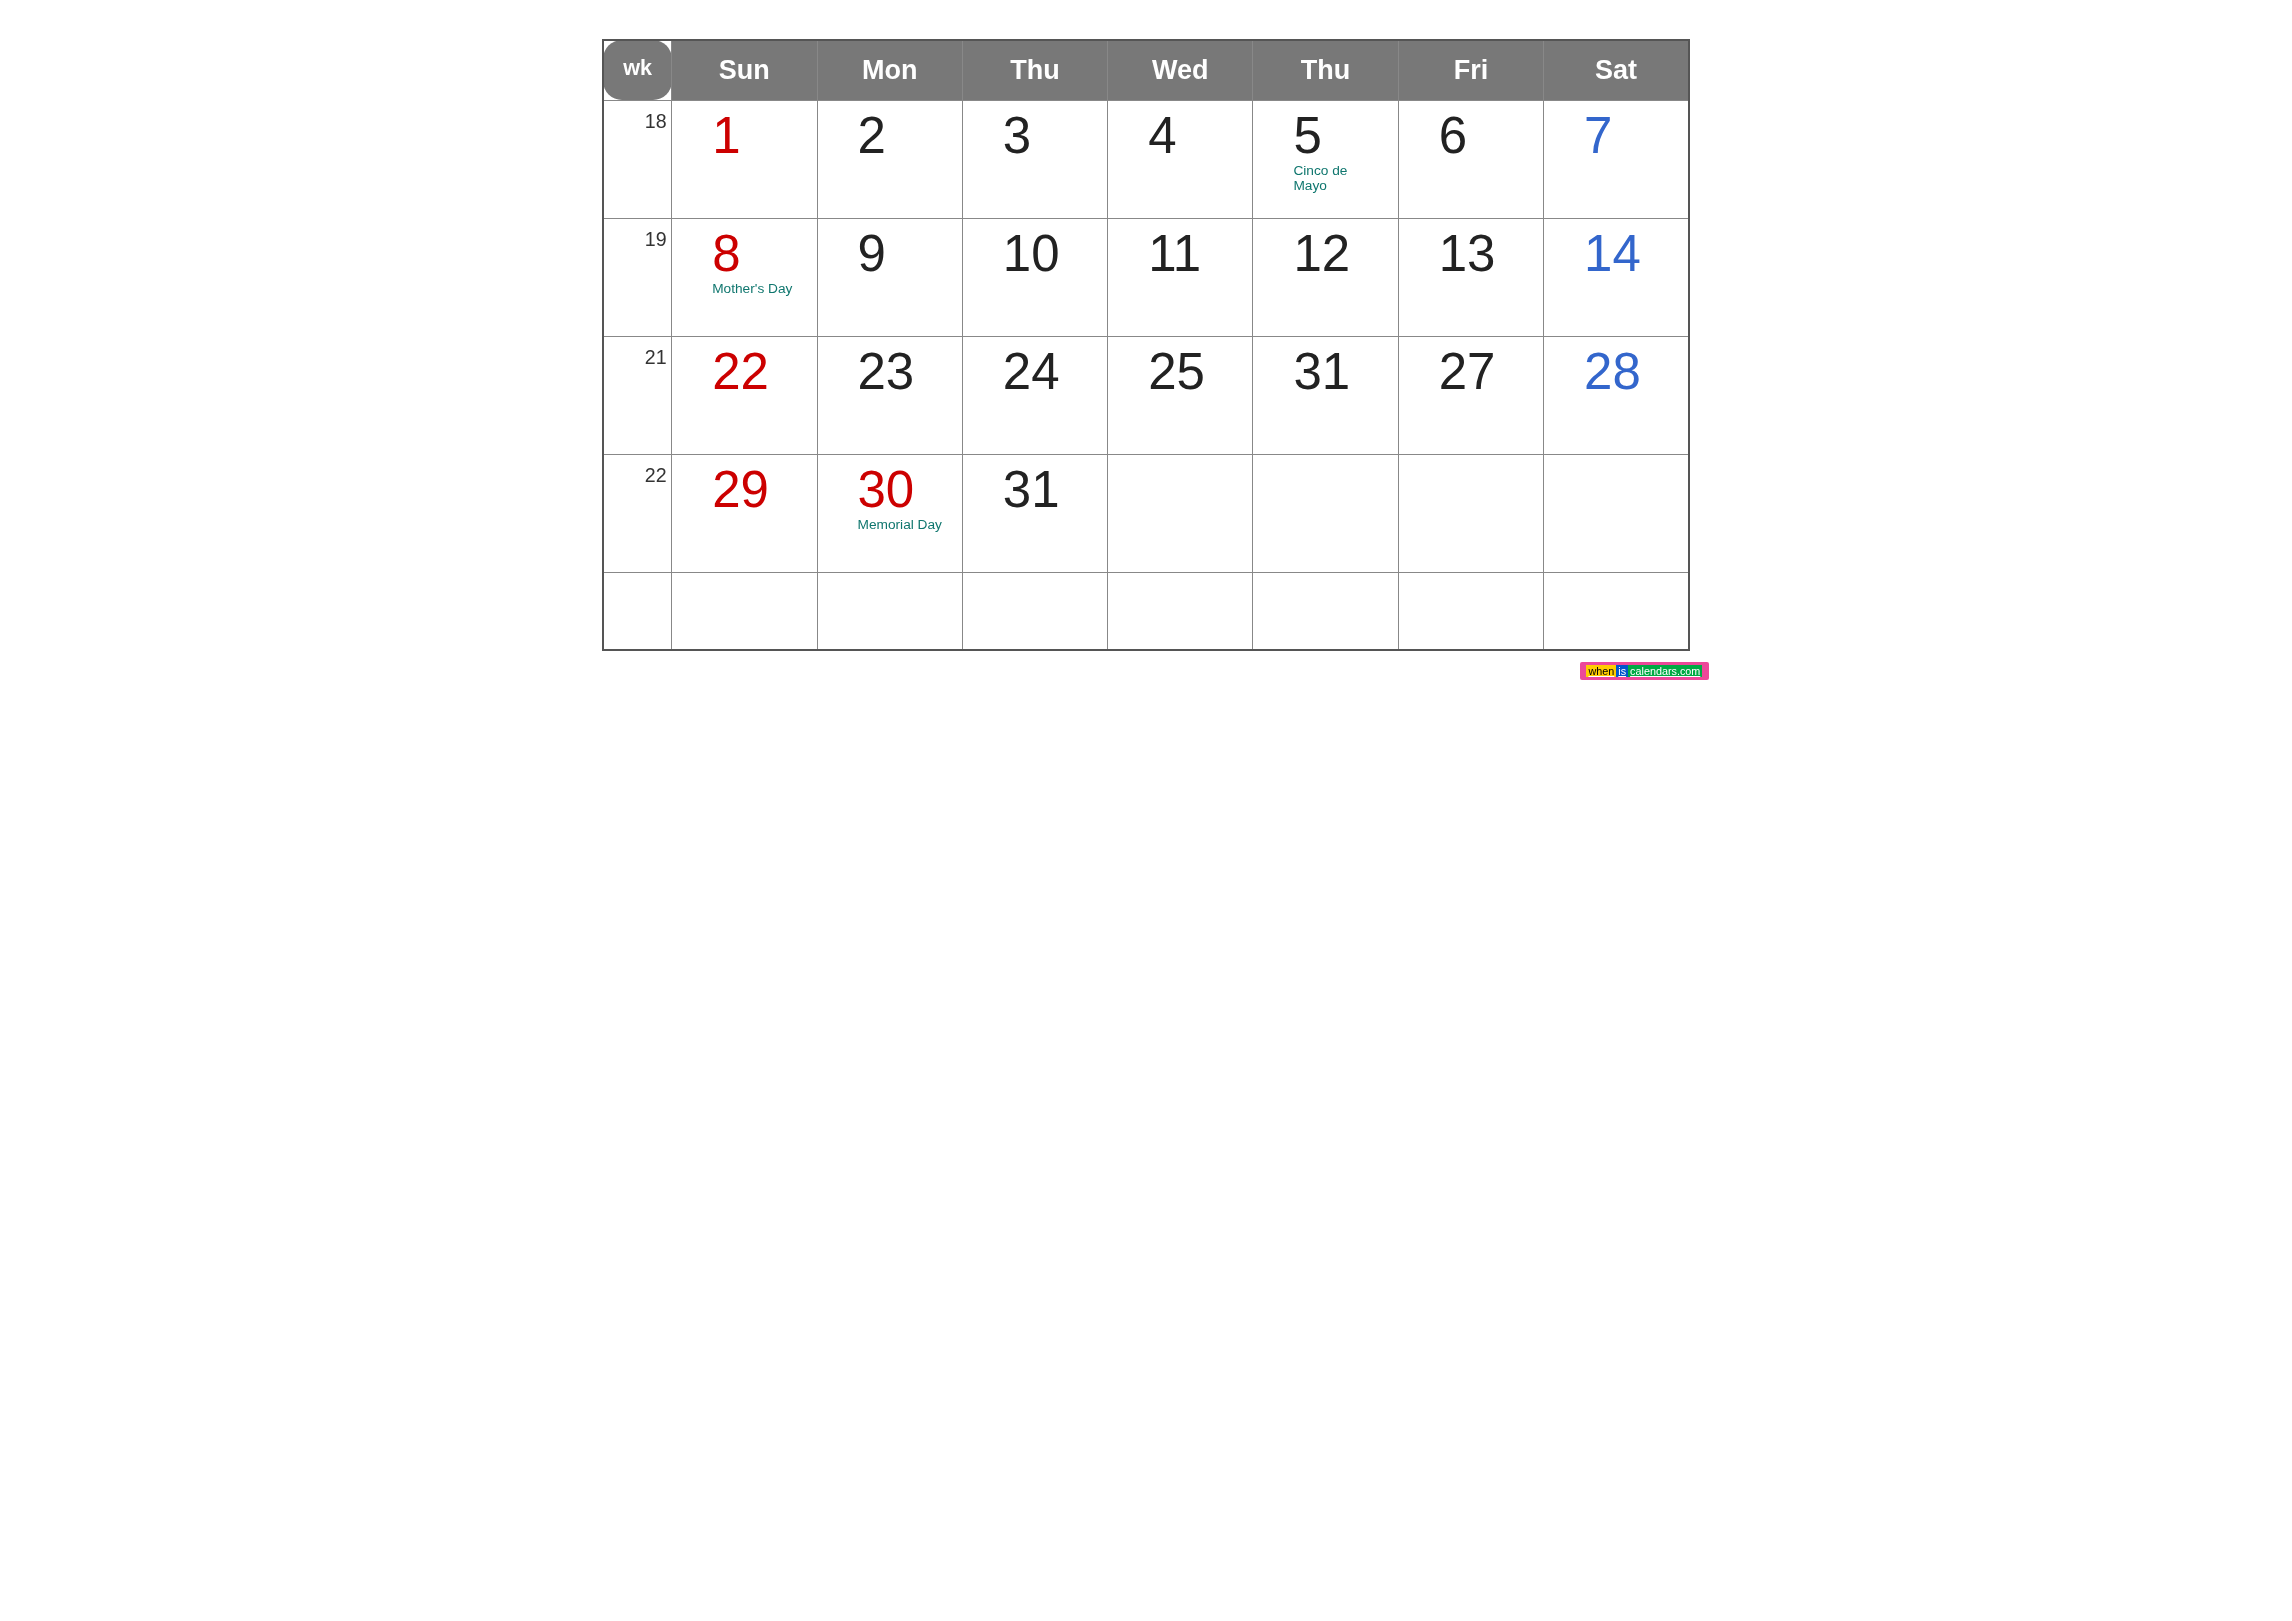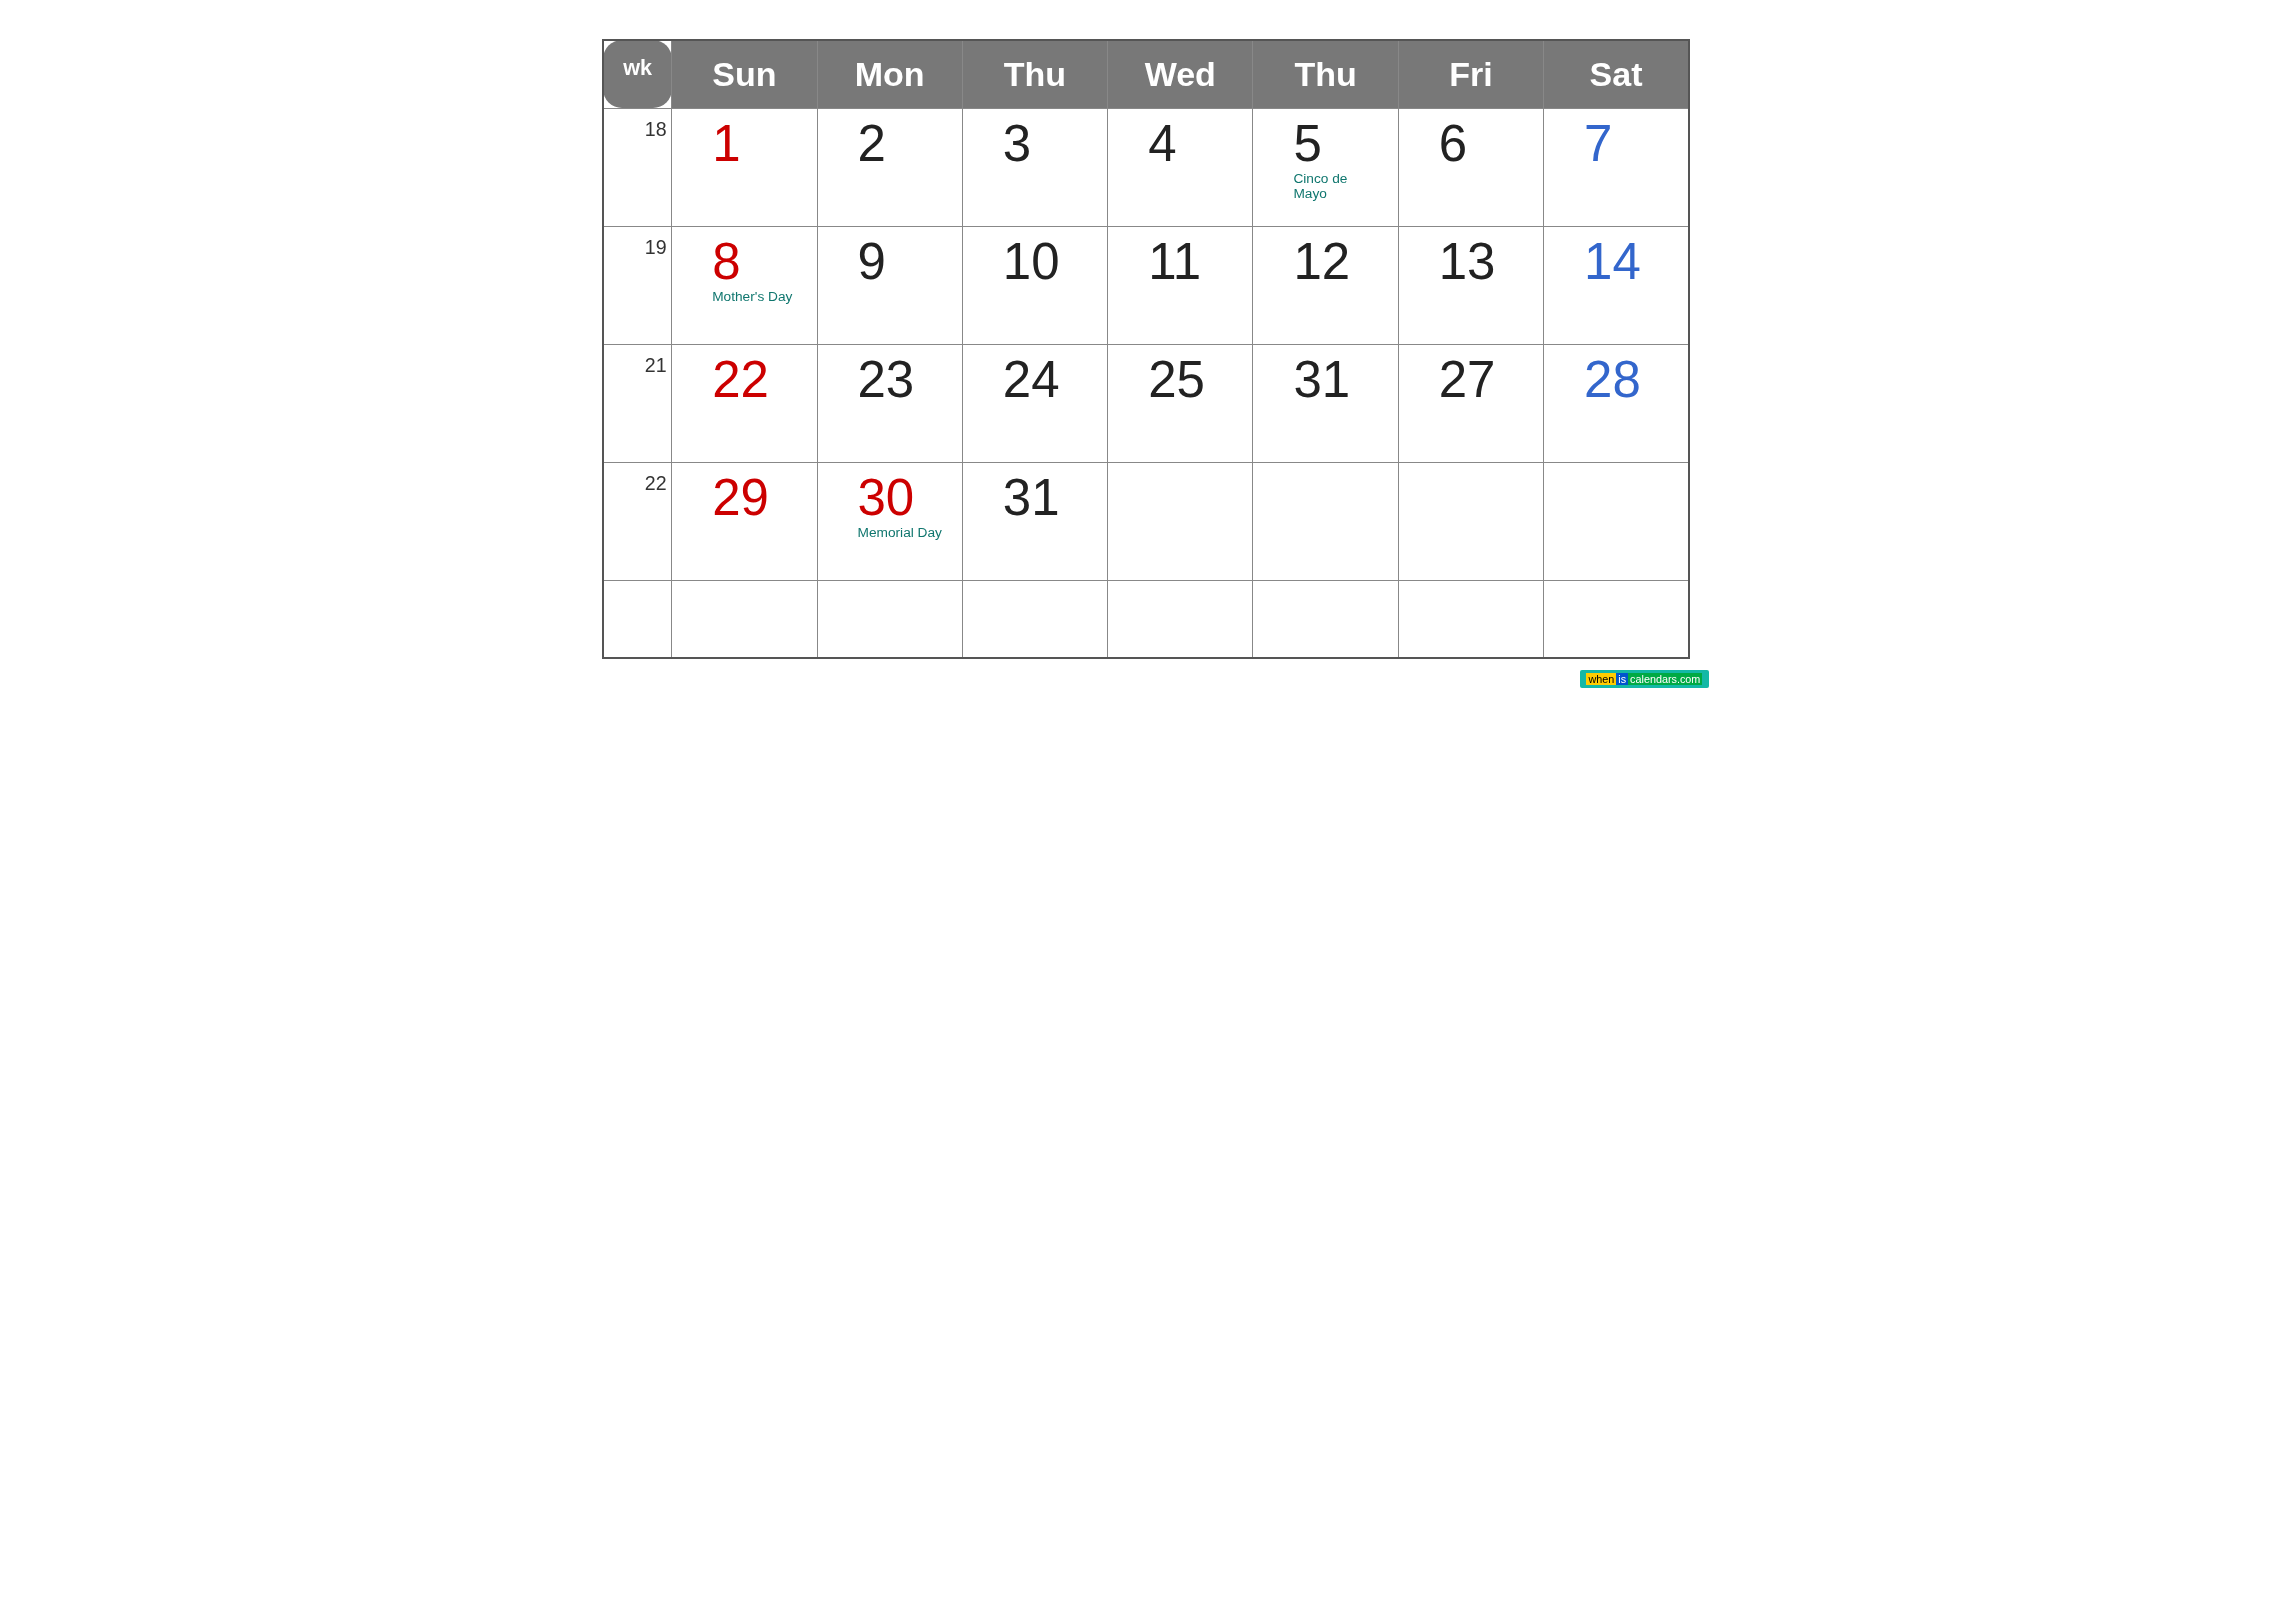--- a/index.html
+++ b/index.html
@@ -46,21 +46,21 @@
       vertical-align: top;
       padding-left: 40px;
     }
 
     
     .header-row th {
       background: #787878;
       color: #ffffff;
       text-align: center;
       padding: 13.7px 7.8px;
-      font-size: 34px;
+      font-size: 27px;
       font-family: 'Arial', sans-serif;
       font-weight: 700;
     }
 
     .header-row th.wk-header {
       background: #787878;
       font-size: 21.6px;
       width: 69px;
       border-radius: 19px;
     }
@@ -115,26 +115,27 @@
     
     .extra-row td {
       height: 78px;
       background: #fff;
     }
 
     .watermark {
       position: absolute;
       bottom: 9.8px;
       right: 9.8px;
-      background: #14b8a6;
+      background: #ec4899;
       color: #fff;
       font-size: 10.8px;
       padding: 2.9px 6.9px;
       font-family: Arial, sans-serif;
       border-radius: 2px;
+      text-decoration: underline;
     }
     .watermark span.when { background: #ffcc00; color: #000; padding: 0 2px; }
     .watermark span.is { background: #0055cc; color: #fff; padding: 0 2px; }
     .watermark span.cal { background: #00aa44; color: #fff; padding: 0 2px; }
   </style>
 </head>
 <body>
 
 <div class="page-wrapper">
 

